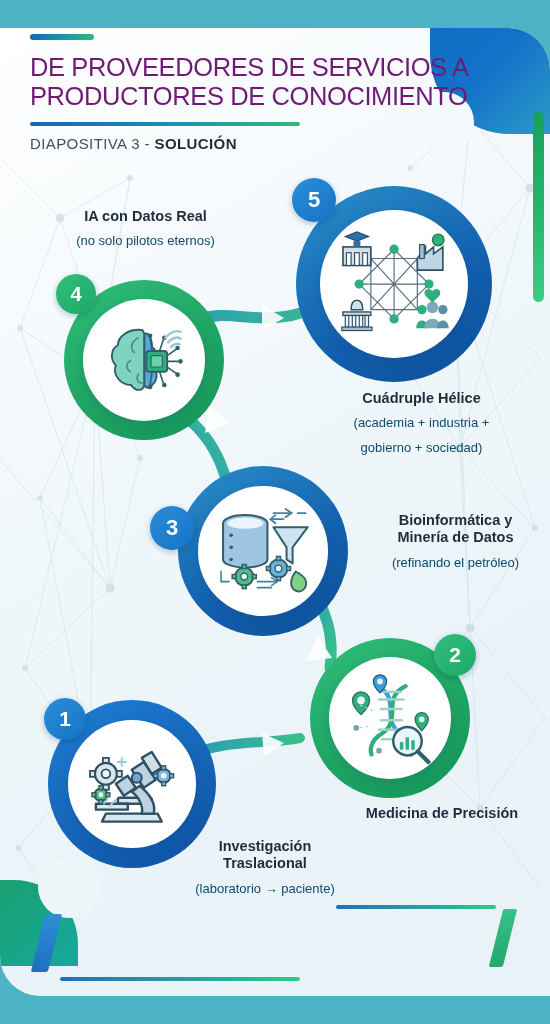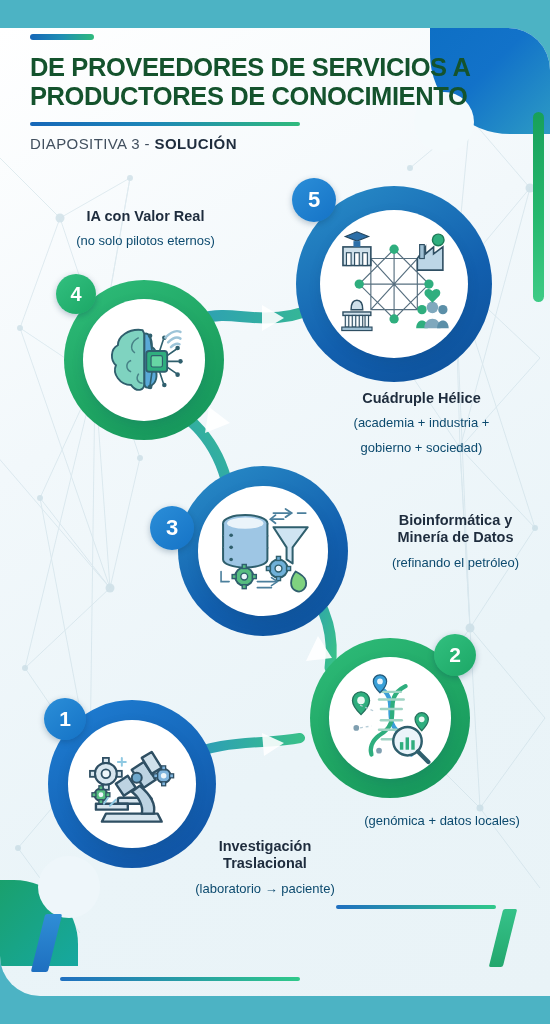--- a/index.html
+++ b/index.html
@@ -65,22 +65,22 @@
   .bg-net { position:absolute; inset:0; z-index:1; opacity:.55; }
 
   
   .header { position:absolute; left:30px; top:34px; width:500px; z-index:6; }
   .accent-short {
     width:64px;height:6px;border-radius:3px;
     background:linear-gradient(90deg,#1667b8 0%,#1f8fb3 50%,#2fba7c 100%);
   }
   .title {
     margin-top:13px;
-    font-size:25.5px; font-weight:bold; line-height:1.13;
-    letter-spacing:-0.4px; color:#14532d;
+    font-size:25.5px; font-weight:normal; line-height:1.13;
+    letter-spacing:-0.4px; color:#701a75;
   }
   .title .l2 { display:block; }
   .accent-long {
     margin-top:11px; width:270px;height:4.5px;border-radius:3px;
     background:linear-gradient(90deg,#1667b8 0%,#1d87b8 45%,#2fba7c 100%);
   }
   .subtitle {
     margin-top:9px; font-size:15px; letter-spacing:.4px; color:#42505f;
   }
   .subtitle b { color:#1e2c3d; font-weight:bold;margin-top:43px; }
@@ -335,21 +335,21 @@
             <path d="M78 36 C82 32 85 32 87 33"></path>
           </g>
         </svg>
       </div>
     </div>
     <div class="badge badge-green" style="left:-8px; top:-6px; width:40px; height:40px; font-size:20px;">
       <span>4</span>
     </div>
   </div>
   <div class="cap" style="left:38px; top:208px; width:215px; text-align:center;">
-    <div class="t">IA con Valor Real</div>
+    <div class="t">IA con Datos Real</div>
     <div class="s">(no solo pilotos eternos)</div>
   </div>
 
   <div class="node" style="left:178px; top:466px; width:170px; height:170px;">
     <div class="ring ring-deep">
       <div class="disc">
         <svg viewBox="0 0 100 100">
           <g stroke="#2f5f6d" stroke-width="2" fill="#9ec6e4">
             <ellipse cx="32" cy="22" rx="22" ry="8"></ellipse>
             <path d="M10 22 L10 34 A22 8 0 0 0 54 34 L54 22"></path>
@@ -462,21 +462,21 @@
               <path d="M18 60 L30 58"></path>
           </g>
         </svg>
       </div>
     </div>
     <div class="badge badge-green" style="right:-6px; top:-4px; width:42px; height:42px; font-size:21px;">
       <span>2</span>
     </div>
   </div>
   <div class="cap" style="left:336px; top:805px; width:212px; text-align:center;">
-    <div class="s">(genómica + datos locales)</div>
+    <div class="t">Medicina de Precisión</div>
   </div>
 
   <div class="node" style="left:48px; top:700px; width:168px; height:168px;">
     <div class="ring ring-blue">
       <div class="disc">
         <svg viewBox="0 0 100 100">
           <g stroke="#2f4f63" stroke-width="2.4" fill="#d8e6ef" stroke-linejoin="round">
             <path d="M20 88 L80 88 L76 80 L24 80 Z"></path>
             <rect x="36" y="64" width="34" height="6" rx="2"></rect>
             <path d="M14 70 L46 70 L46 76 L14 76 Z"></path>

